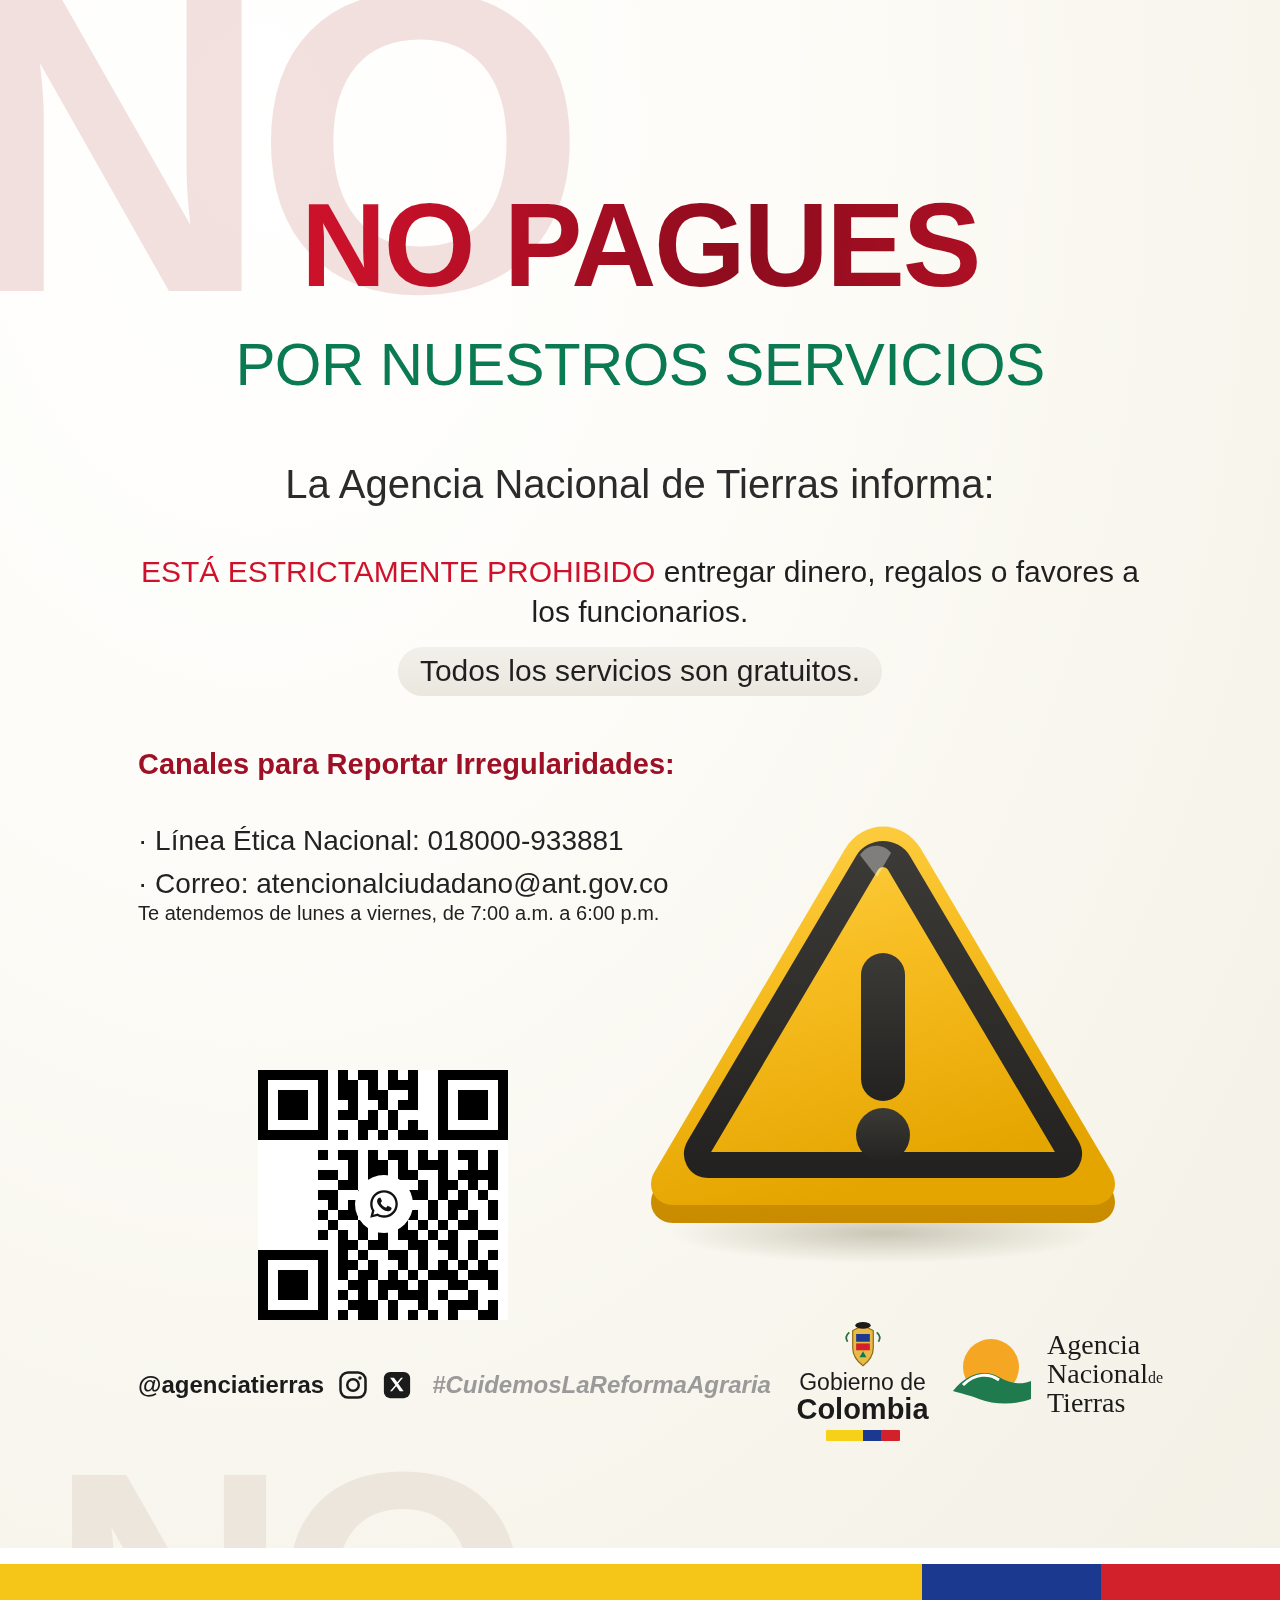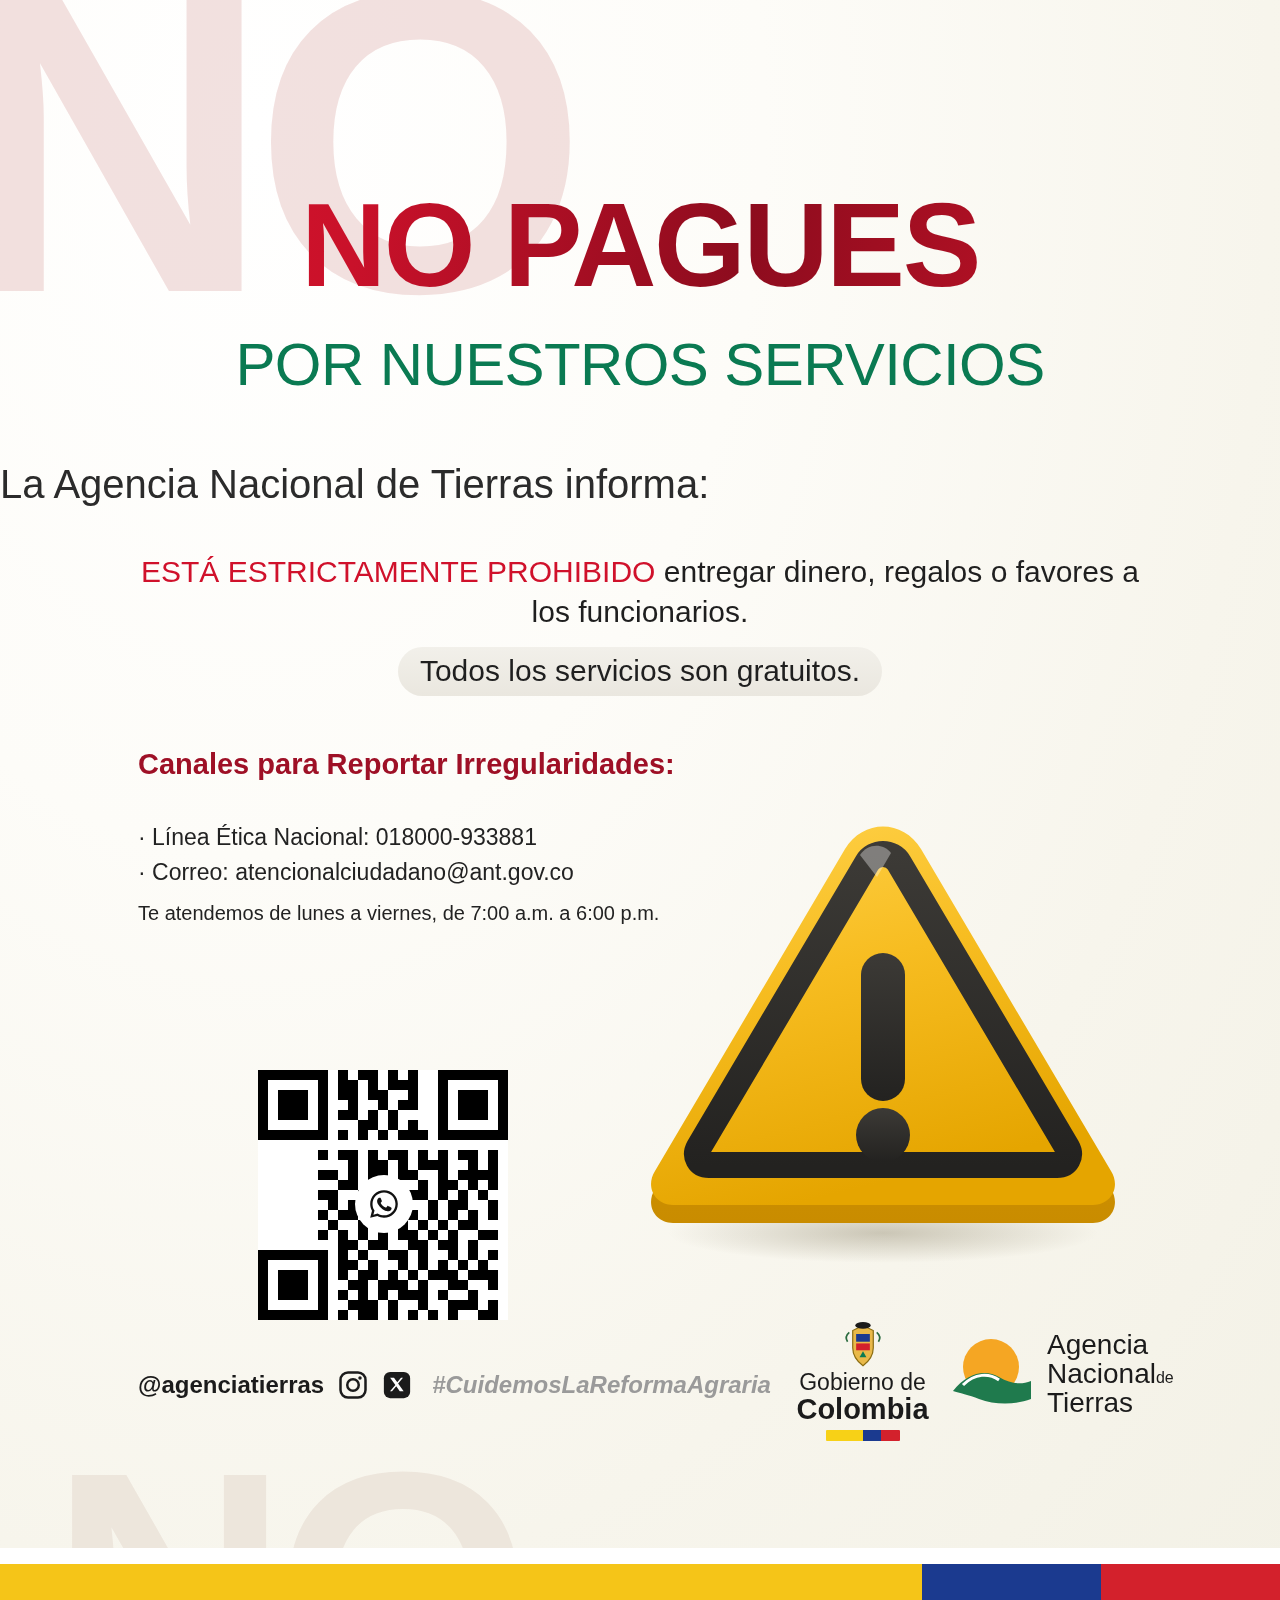--- a/index.html
+++ b/index.html
@@ -39,42 +39,42 @@
     white-space:nowrap;
   }
   .subheadline{
     position:absolute;top:330px;left:0;right:0;text-align:center;
     font-size:60px;font-weight:400;letter-spacing:-0.01em;
     color:#0a7a52;
     white-space:nowrap;
   }
 
   .informa{
-    position:absolute;top:462px;left:0;right:0;text-align:left;
+    position:absolute;top:462px;left:0;right:0;text-align:center;
     font-size:40px;color:#2b2b2b;font-weight:400;
   }
 
   .para{
     position:absolute;top:552px;left:140px;right:140px;text-align:center;
     font-size:30px;line-height:1.34;color:#1f1f1f;
   }
   .para b{color:#d0112b;font-weight:400;}
   .pill{
     display:inline-block;margin-top:15px;padding:4px 22px;border-radius:30px;
     background:linear-gradient(180deg,#f2f0ea 0%,#eae7df 100%);
     color:#1f1f1f;
   }
 
   .channels-title{
     position:absolute;top:748px;left:138px;
     font-size:29px;font-weight:700;color:#9e1026;
   }
   .channel-lines{
     position:absolute;top:820px;left:138px;
-    font-size:23px;line-height:1.52;color:#222;
+    font-size:28px;line-height:1.52;color:#222;
   }
   .hours{
     position:absolute;top:902px;left:138px;
     font-size:20px;color:#222;
   }
   .web{
     position:absolute;top:1005px;left:205px;
     font-size:34px;font-weight:800;letter-spacing:0.01em;color:#1d1d1d;
   }
 
@@ -108,21 +108,21 @@
   .flagbar{margin:5px auto 0;width:74px;height:11px;display:flex;border-radius:1px;overflow:hidden;}
   .flagbar i{display:block;height:100%;}
   .f1{flex:0 0 50%;background:#f7d117;}
   .f2{flex:0 0 25%;background:#1b3a8f;}
   .f3{flex:0 0 25%;background:#d3212c;}
 
   .ant{
     position:absolute;top:1330px;left:945px;display:flex;align-items:center;gap:10px;
   }
   .ant-mark{width:92px;height:82px;position:relative;}
-  .ant-text{line-height:1.04;color:#1b1b1b;}
+  .ant-text{line-height:1.04;color:#1b1b1b;font-family:Liberation Serif, serif;}
   .ant-text .l1{font-size:28px;font-weight:400;}
   .ant-text .l2{font-size:28px;font-weight:400;}
   .ant-text .l2 small{font-size:16px;}
   .ant-text .l3{font-size:28px;font-weight:400;}
 
   .bottombar{position:absolute;left:0;right:0;bottom:0;height:36px;display:flex;}
   .bottombar i{display:block;height:100%;}
   .bb1{flex:0 0 72%;background:#f5c518;}
   .bb2{flex:0 0 14%;background:#1b3a8f;}
   .bb3{flex:0 0 14%;background:#d3212c;}

